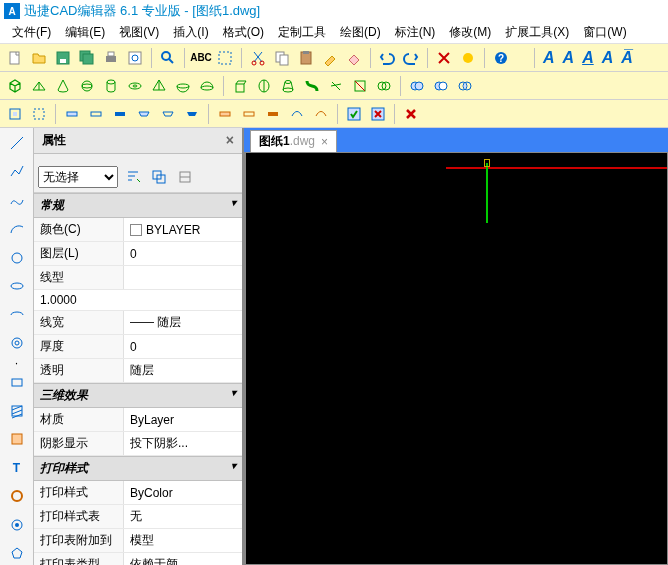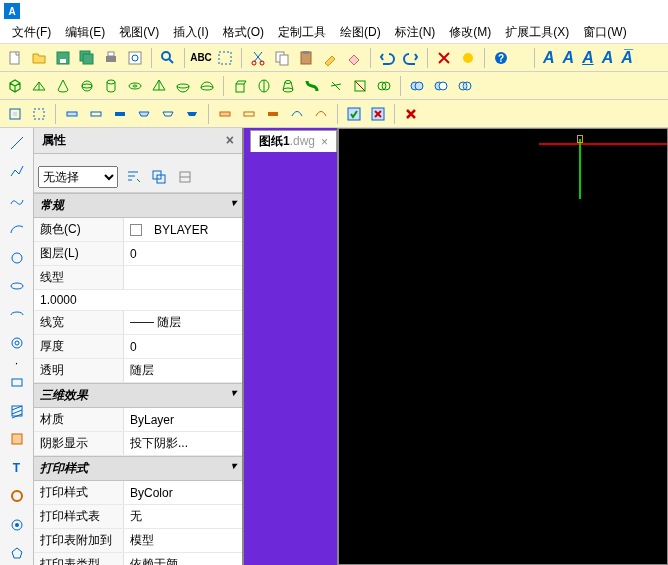--- a/index.html
+++ b/index.html
@@ -29,42 +29,43 @@
 .props-header .close { margin-left: auto; cursor: pointer; font-size: 14px; color: #666; }
 
 .props-toolbar { display: flex; align-items: center; padding: 4px; gap: 4px; background: #f0f0f0; border-bottom: 1px solid #d0d0d0; margin-top: 8px; }
 .props-select { flex: 0 0 80px; height: 22px; font-size: 12px; }
 
 .props-body { flex: 1; overflow-y: auto; background: #fff; }
 .cat-header { background: #e0e0e0; padding: 3px 18px 3px 6px; font-weight: bold; border-top: 1px solid #c0c0c0; border-bottom: 1px solid #c0c0c0; position: relative; cursor: pointer; font-style: italic; }
 .cat-header::after { content: "▾"; position: absolute; right: 6px; font-size: 10px; }
 .prop-row { display: flex; border-bottom: 1px solid #e8e8e8; }
 .prop-name { width: 90px; padding: 3px 6px; background: #f8f8f8; border-right: 1px solid #e0e0e0; }
-.prop-val { flex: 1; padding: 3px 6px; display: flex; align-items: center; gap: 12px; }
+.prop-val { flex: 1; padding: 3px 6px; display: flex; align-items: center; gap: 4px; }
 .swatch { width: 12px; height: 12px; border: 1px solid #888; background: #fff; }
 
-.canvas-area { flex: 1; display: flex; flex-direction: row; background: #6d28d9; }
+.canvas-area { flex: 1; display: flex; flex-direction: column; background: #3b82f6; }
 .tab-strip { height: 24px; display: flex; align-items: flex-end; padding-left: 6px; gap: 2px; }
 .tab { background: #fff; border: 1px solid #999; border-bottom: none; padding: 2px 8px; display: flex; align-items: center; gap: 6px; font-size: 12px; cursor: pointer; }
 .tab .tx { color: #888; cursor: pointer; }
 .tab .dwg-ext { color: #999; }
 .canvas { flex: 1; background: #000; position: relative; border: 1px solid #888; border-left: 2px solid #888; }
 .ruler-h { position: absolute; top: 14px; left: 200px; right: 0; height: 2px; background: #cc0000; }
 .cross-v { position: absolute; top: 10px; left: 240px; width: 2px; height: 60px; background: #00cc00; }
 .cross-tick { position: absolute; top: 6px; left: 238px; width: 6px; height: 8px; border: 1px solid #ccaa00; }
 
 ::-webkit-scrollbar { width: 14px; }
 ::-webkit-scrollbar-track { background: #f0f0f0; }
 ::-webkit-scrollbar-thumb { background: #c0c0c0; border: 1px solid #a0a0a0; }
 </style>
 </head>
 <body>
 
 <div class="titlebar">
   <div class="logo">A</div>
+  <span>迅捷CAD编辑器 6.1 专业版  - [图纸1.dwg]</span>
 </div>
 
 <div class="menubar">
   <span>文件(F)</span>
   <span>编辑(E)</span>
   <span>视图(V)</span>
   <span>插入(I)</span>
   <span>格式(O)</span>
   <span>定制工具</span>
   <span>绘图(D)</span>

